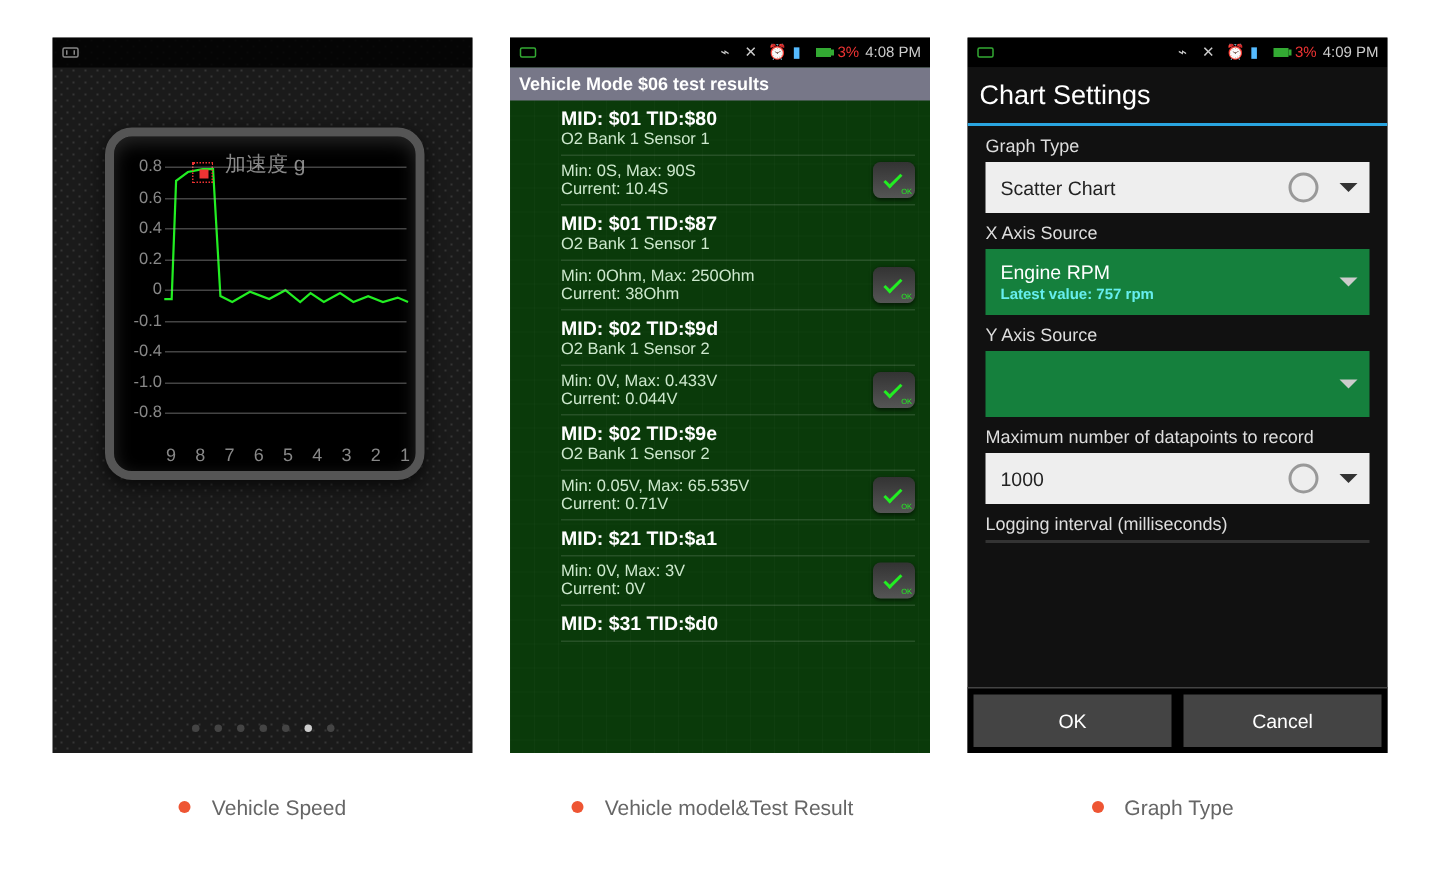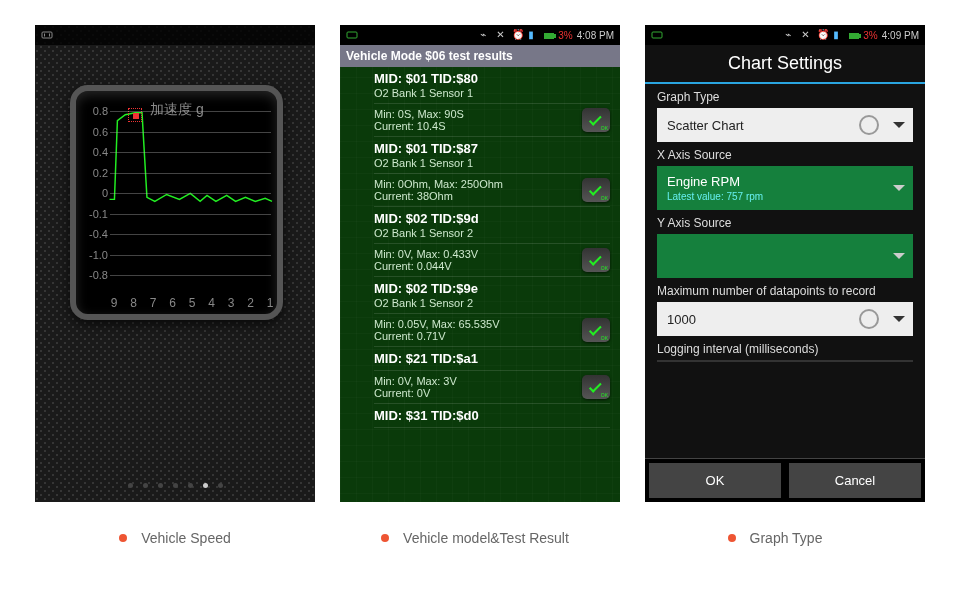--- a/index.html
+++ b/index.html
@@ -44,26 +44,26 @@
   .s2-list{ padding:0 10px;}
   .s2-row{ border-bottom:1px solid rgba(255,255,255,.12); padding:4px 0; position:relative;margin-left:24px;}
   .s2-mid{ color:#fff; font-weight:bold; font-size:13px;}
   .s2-sub{ color:#cde8cd; font-size:11px; margin-top:1px;}
   .s2-info{ color:#cde8cd; font-size:11px;}
   .s2-chk{ position:absolute; right:0; top:50%; transform:translateY(-50%); width:28px; height:24px; background:linear-gradient(#333,#555); border-radius:5px; display:flex; align-items:center; justify-content:center; box-shadow:0 1px 3px rgba(0,0,0,.6);}
   .s2-chk .tick{ width:12px; height:6px; border-left:2px solid #2e2; border-bottom:2px solid #2e2; transform:rotate(-45deg) translateY(-1px);}
   .s2-chk .ok{ position:absolute; bottom:1px; right:2px; font-size:5px; color:#2e2;}
   
   .s3-inner{ background:#111; height:477px;}
-  .s3-hdr{ padding:8px 30px; color:#fff; font-size:18px; border-bottom:2px solid #2aa5e0;text-align:center;}
+  .s3-hdr{ padding:8px 8px; color:#fff; font-size:18px; border-bottom:2px solid #2aa5e0;}
   .s3-sec{ padding:6px 12px 0;}
   .s3-label{ color:#ddd; font-size:12px; margin-bottom:4px;}
   .s3-field{ background:#eee; height:34px; display:flex; align-items:center; padding:0 10px; position:relative;}
   .s3-field.green{ background:#15803d; color:#fff;}
-  .s3-field.green .lv{ color:#6ee; font-size:10px; margin-top:2px;}
+  .s3-field.green .lv{ color:#6ee; font-size:10px; margin-top:2px;font-weight:bold;}
   .s3-field .fval{ font-size:13px; color:#222;}
   .s3-field.green .fval{ color:#fff; font-size:13px;}
   .s3-field .col{ display:flex; flex-direction:column;}
   .radio{ position:absolute; right:34px; top:50%; transform:translateY(-50%); width:20px; height:20px; border:2px solid #999; border-radius:50%;}
   .radio .in{ width:6px; height:6px; background:#888; border-radius:50%; margin:5px;}
   .caret{ position:absolute; right:8px; top:50%; transform:translateY(-50%); width:0; height:0; border-left:6px solid transparent; border-right:6px solid transparent; border-top:6px solid #333;}
   .s3-field.green .caret, .caret.dark{ border-top-color:#ccc;}
   .s3-btns{ position:absolute; bottom:0; left:0; right:0; display:flex; background:#000; border-top:1px solid #444;}
   .s3-btn{ flex:1; background:#444; color:#fff; text-align:center; padding:10px 0; font-size:13px; margin:4px; }
   

